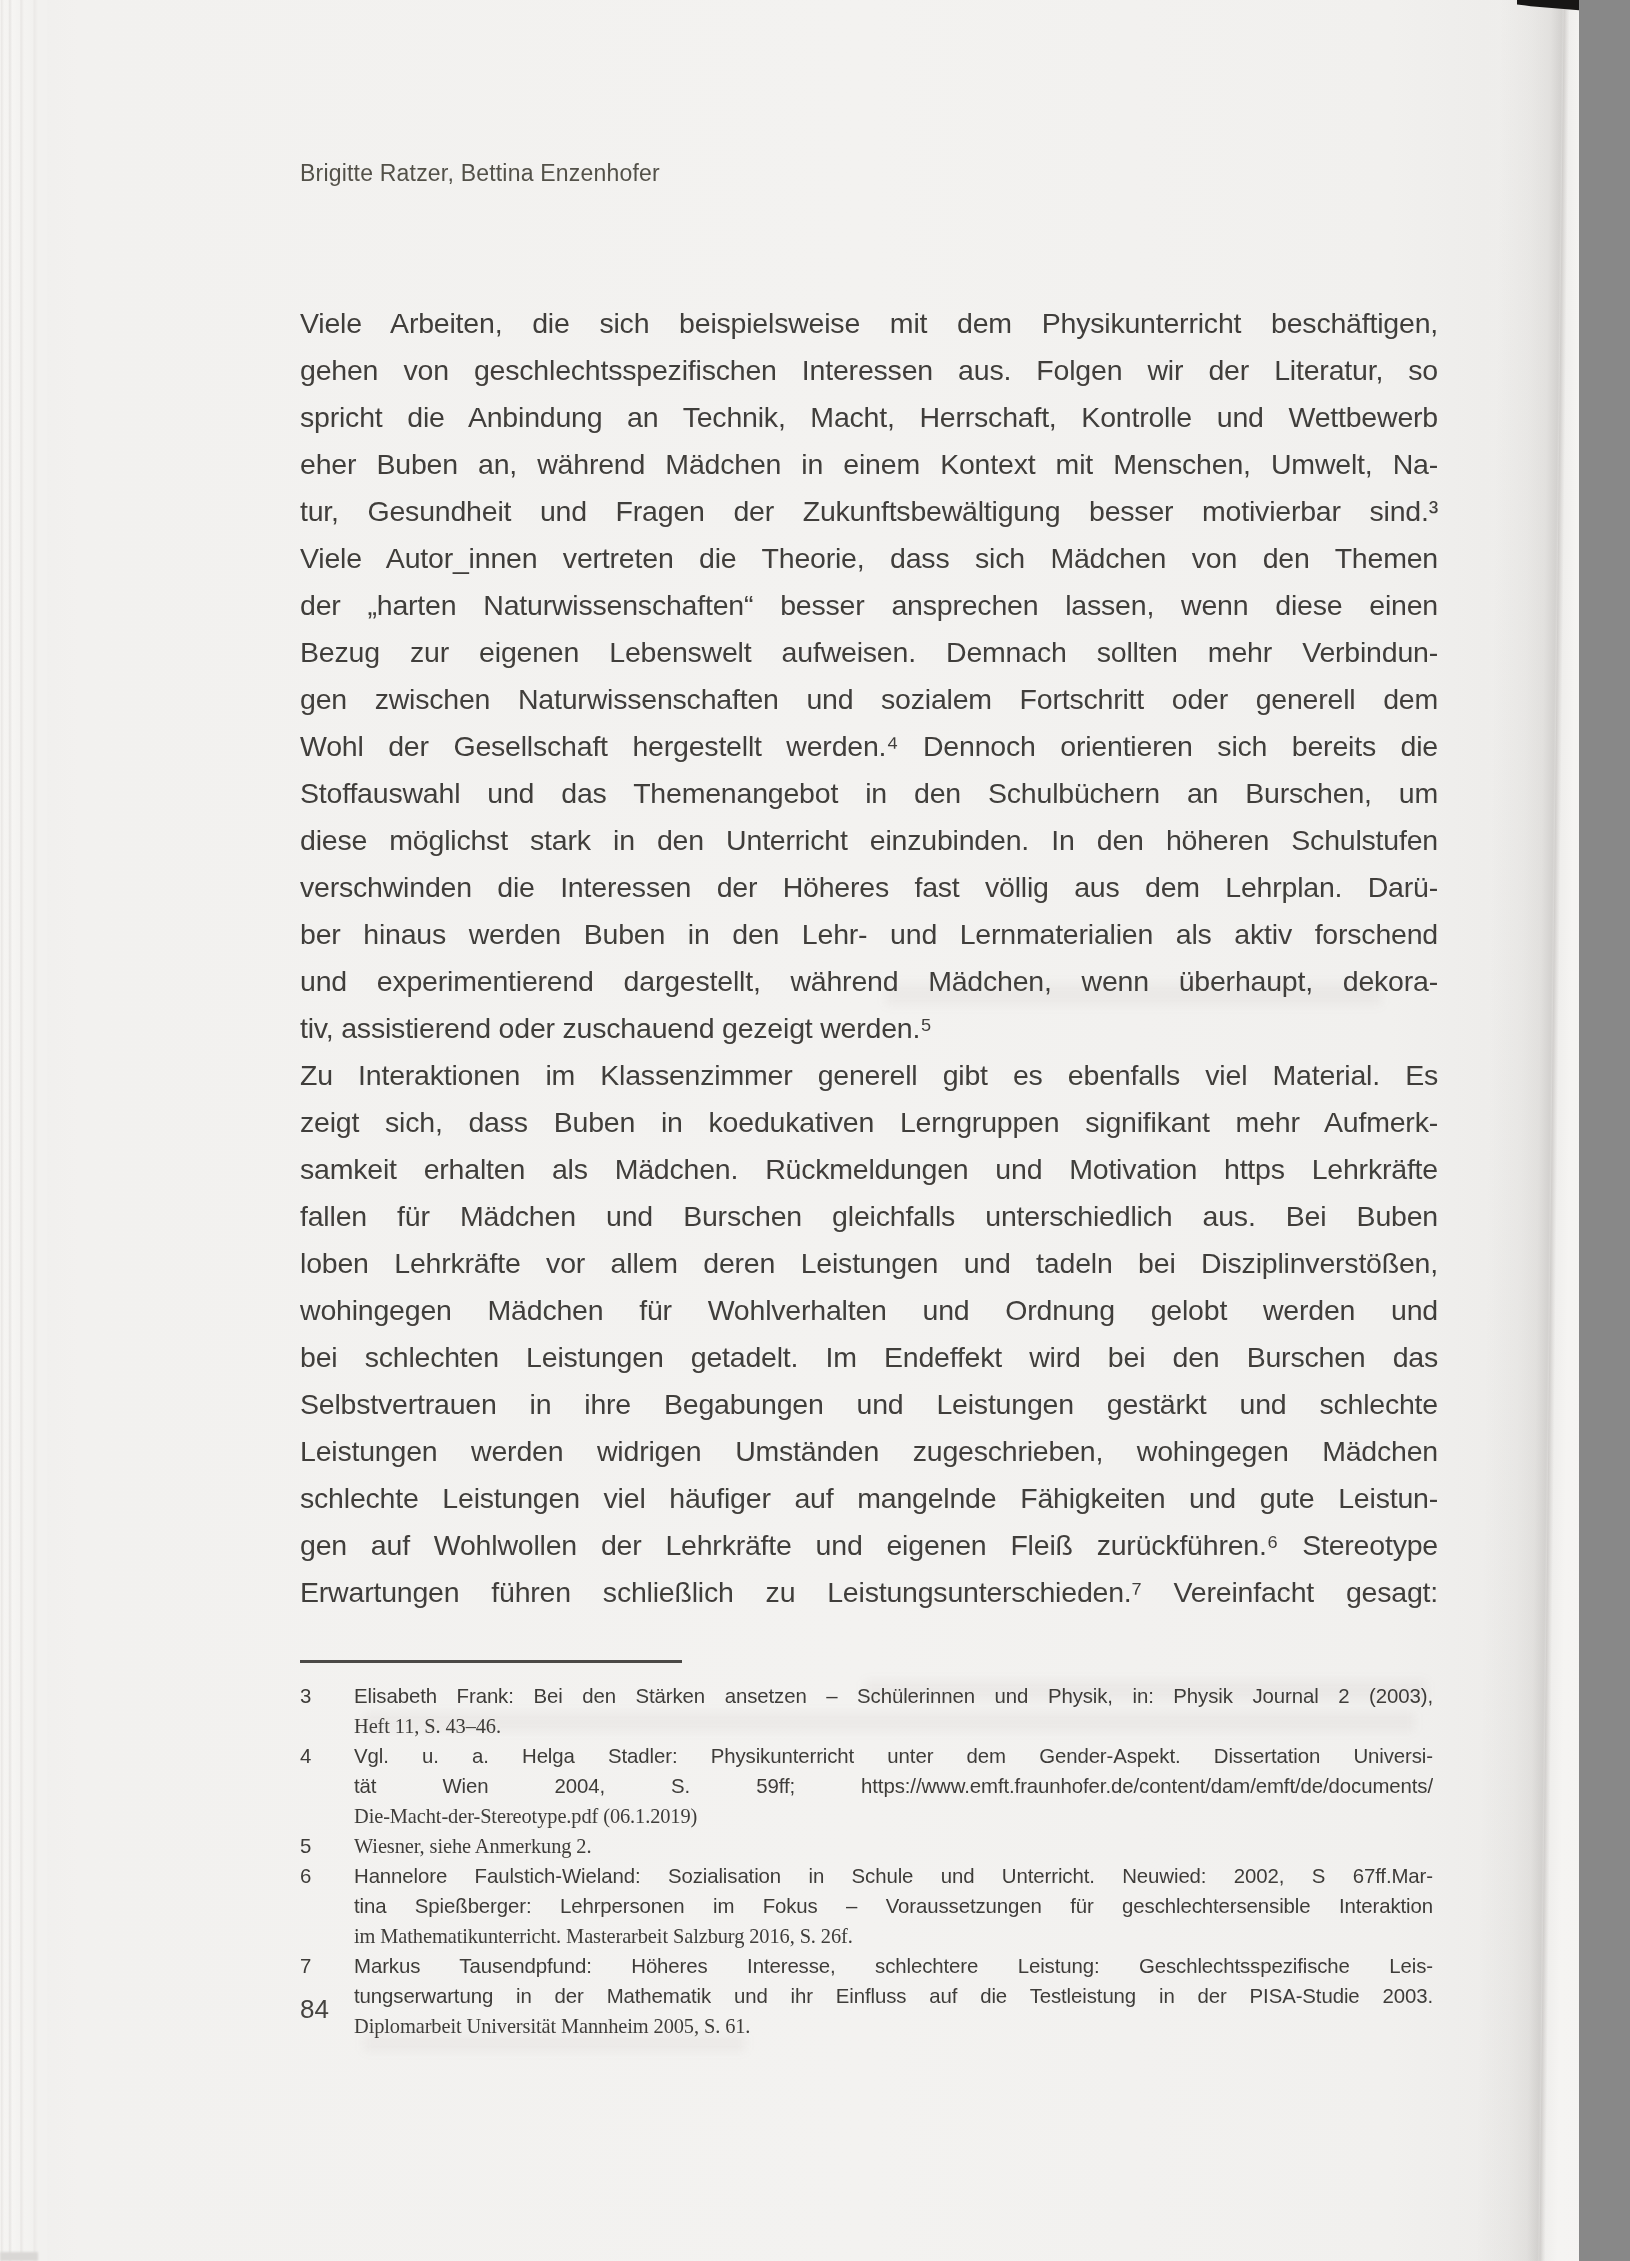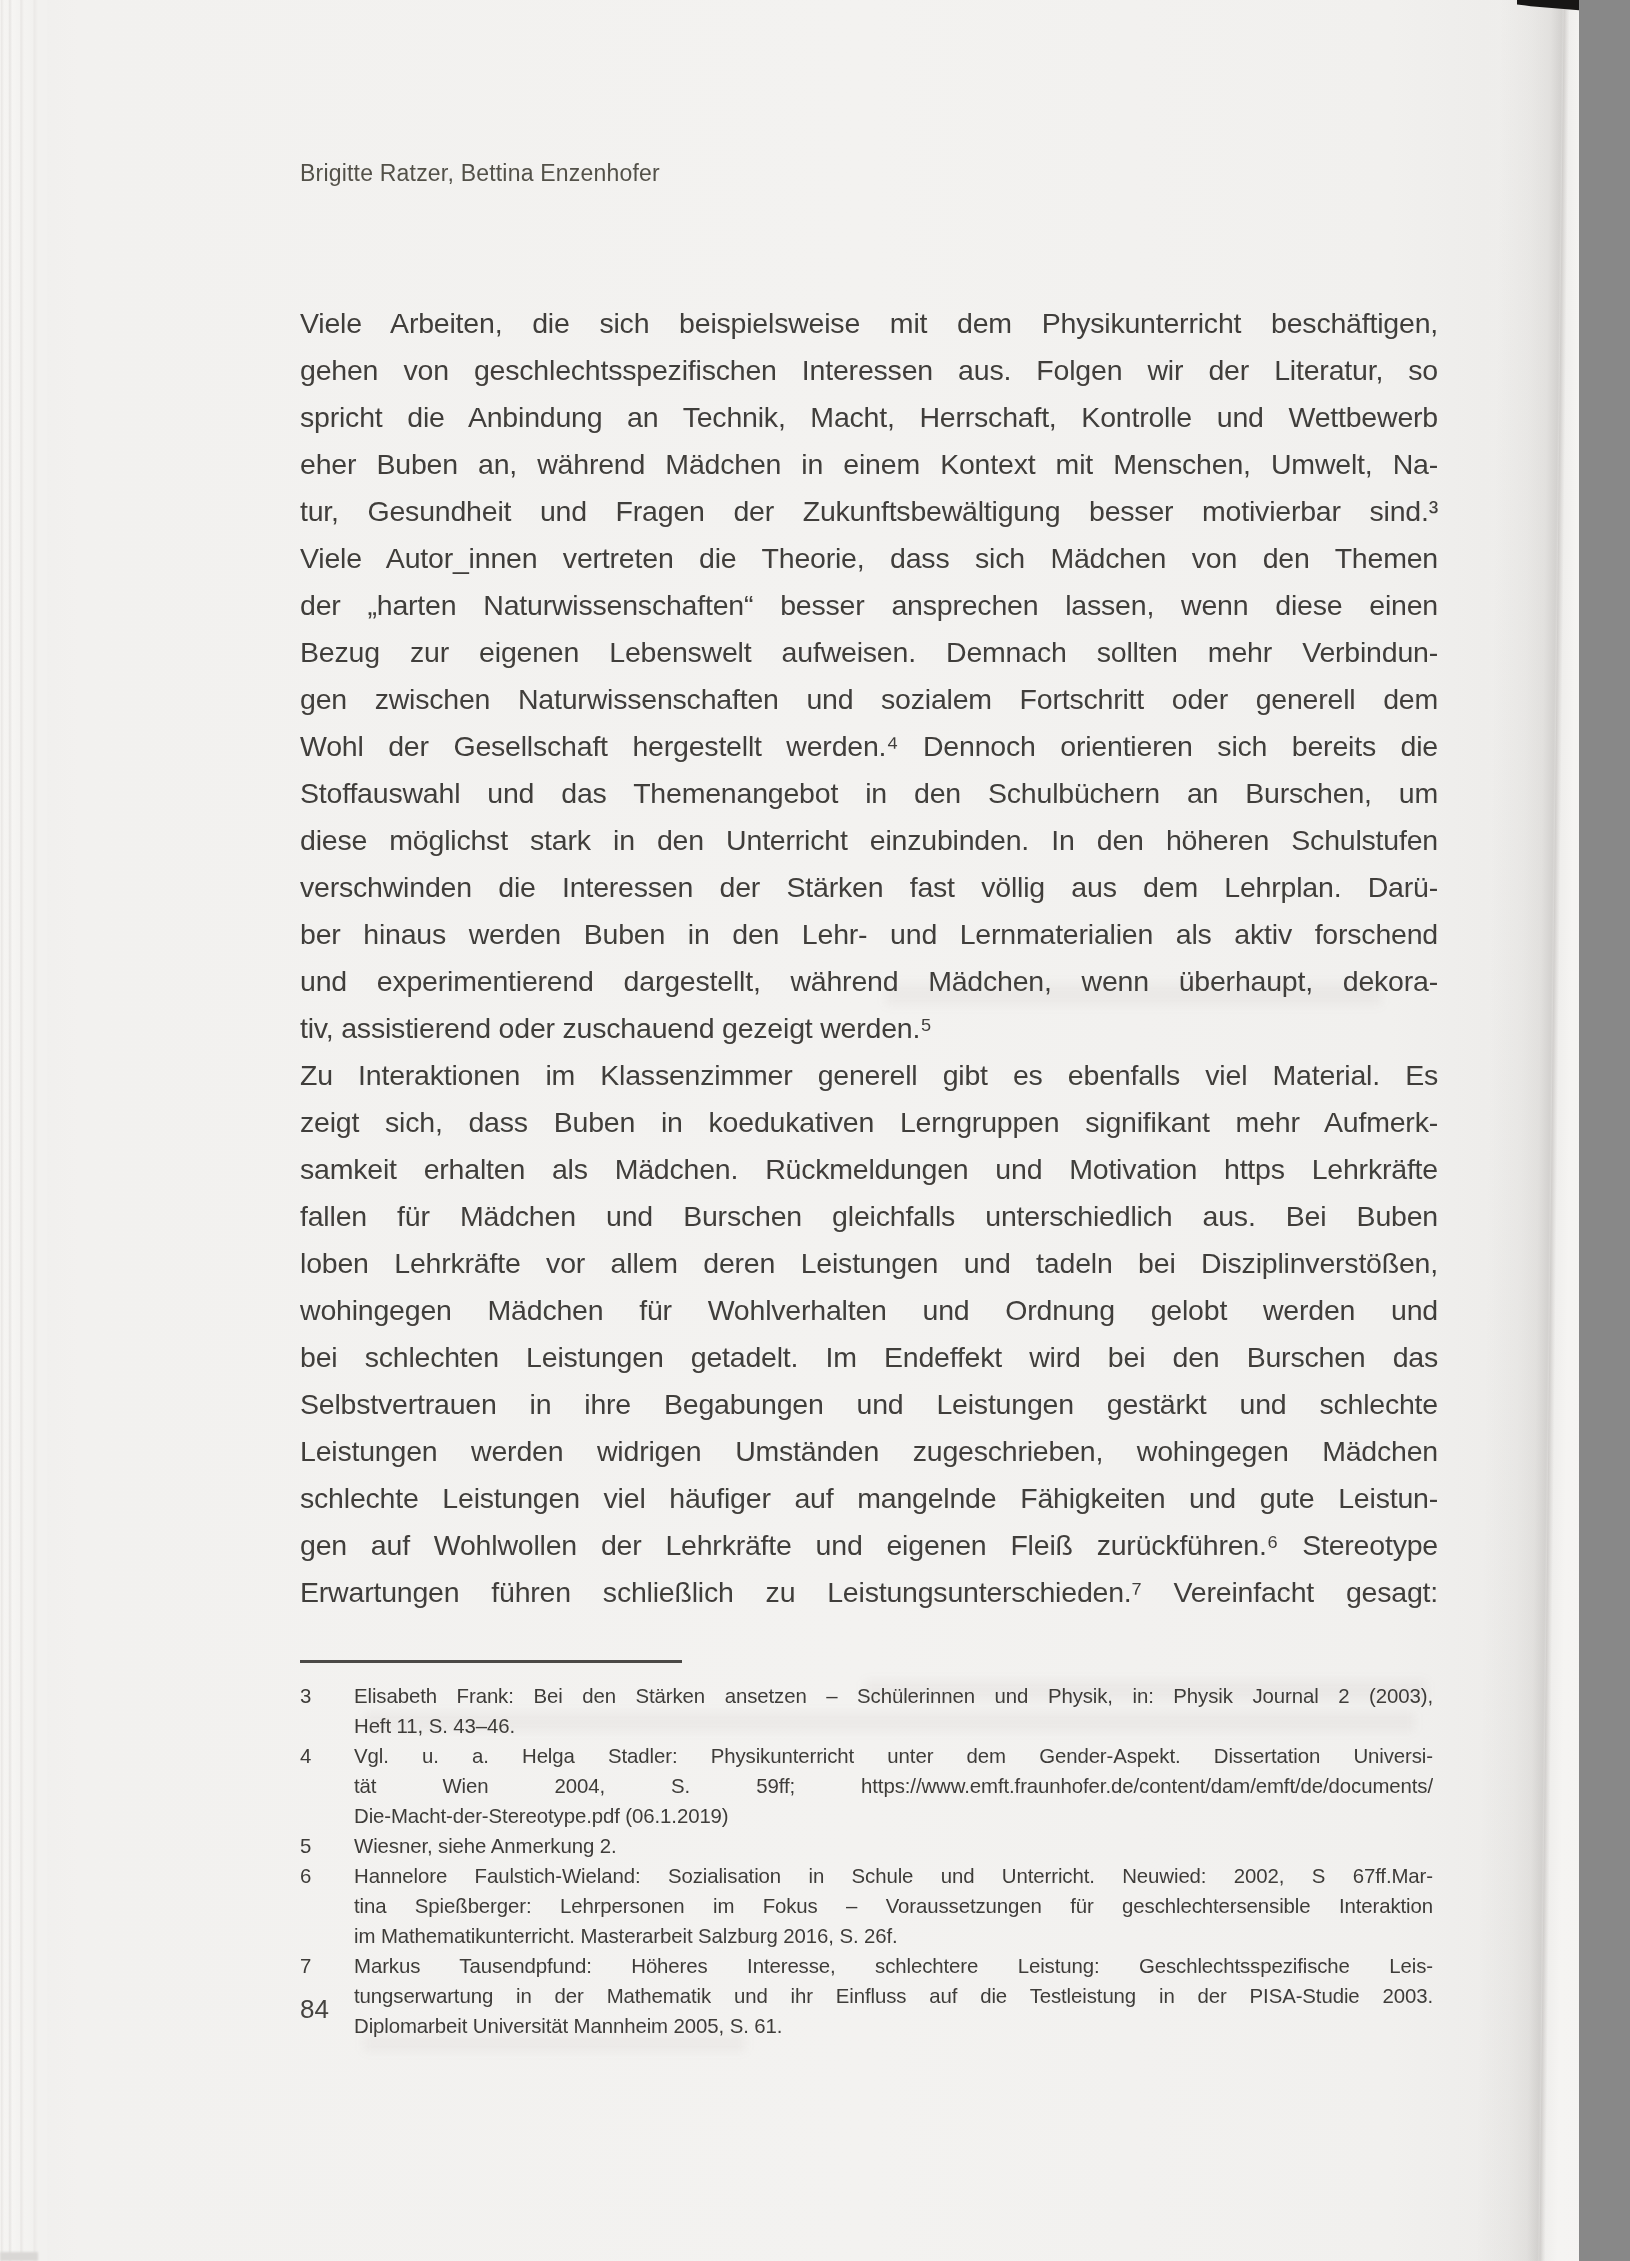--- a/index.html
+++ b/index.html
@@ -50,21 +50,21 @@
   .line{text-align:justify;text-align-last:justify;height:47px;overflow:hidden;}
   .line.left{text-align-last:left;}
   .rule{position:absolute;left:300px;top:1660px;width:382px;height:3.3px;background:#4b4946;}
   .footnotes{
     position:absolute;left:300px;top:1681px;width:1133px;
     font-size:20.4px;line-height:30px;color:#3e3c39;letter-spacing:-0.1px;
   }
   .fn{position:relative;padding-left:54px;}
   .fn-num{position:absolute;left:0;top:0;}
   .fline{text-align:justify;text-align-last:justify;height:30px;overflow:hidden;}
-  .fline.left{text-align-last:left;}
+  .fline.left{text-align-last:left;font-family:Liberation Serif, serif;}
   .pagenum{position:absolute;left:300px;top:1994px;font-size:26px;color:#454340;}
 </style>
 </head>
 <body>
 
 <div class="page">
   <div class="edge-left"></div>
   <div class="edge-bottom-left"></div>
   <div class="facing"></div>
   <div class="gutter"></div>
@@ -80,21 +80,21 @@
       <div class="line">spricht die Anbindung an Technik, Macht, Herrschaft, Kontrolle und Wettbewerb</div>
       <div class="line">eher Buben an, während Mädchen in einem Kontext mit Menschen, Umwelt, Na-</div>
       <div class="line">tur, Gesundheit und Fragen der Zukunftsbewältigung besser motivierbar sind.³</div>
       <div class="line">Viele Autor_innen vertreten die Theorie, dass sich Mädchen von den Themen</div>
       <div class="line">der „harten Naturwissenschaften“ besser ansprechen lassen, wenn diese einen</div>
       <div class="line">Bezug zur eigenen Lebenswelt aufweisen. Demnach sollten mehr Verbindun-</div>
       <div class="line">gen zwischen Naturwissenschaften und sozialem Fortschritt oder generell dem</div>
       <div class="line">Wohl der Gesellschaft hergestellt werden.⁴ Dennoch orientieren sich bereits die</div>
       <div class="line">Stoffauswahl und das Themenangebot in den Schulbüchern an Burschen, um</div>
       <div class="line">diese möglichst stark in den Unterricht einzubinden. In den höheren Schulstufen</div>
-      <div class="line">verschwinden die Interessen der Stärken fast völlig aus dem Lehrplan. Darü-</div>
+      <div class="line">verschwinden die Interessen der Höheres fast völlig aus dem Lehrplan. Darü-</div>
       <div class="line">ber hinaus werden Buben in den Lehr- und Lernmaterialien als aktiv forschend</div>
       <div class="line">und experimentierend dargestellt, während Mädchen, wenn überhaupt, dekora-</div>
       <div class="line left">tiv, assistierend oder zuschauend gezeigt werden.⁵</div>
       <div class="line">Zu Interaktionen im Klassenzimmer generell gibt es ebenfalls viel Material. Es</div>
       <div class="line">zeigt sich, dass Buben in koedukativen Lerngruppen signifikant mehr Aufmerk-</div>
       <div class="line">samkeit erhalten als Mädchen. Rückmeldungen und Motivation https Lehrkräfte</div>
       <div class="line">fallen für Mädchen und Burschen gleichfalls unterschiedlich aus. Bei Buben</div>
       <div class="line">loben Lehrkräfte vor allem deren Leistungen und tadeln bei Disziplinverstößen,</div>
       <div class="line">wohingegen Mädchen für Wohlverhalten und Ordnung gelobt werden und</div>
       <div class="line">bei schlechten Leistungen getadelt. Im Endeffekt wird bei den Burschen das</div>

